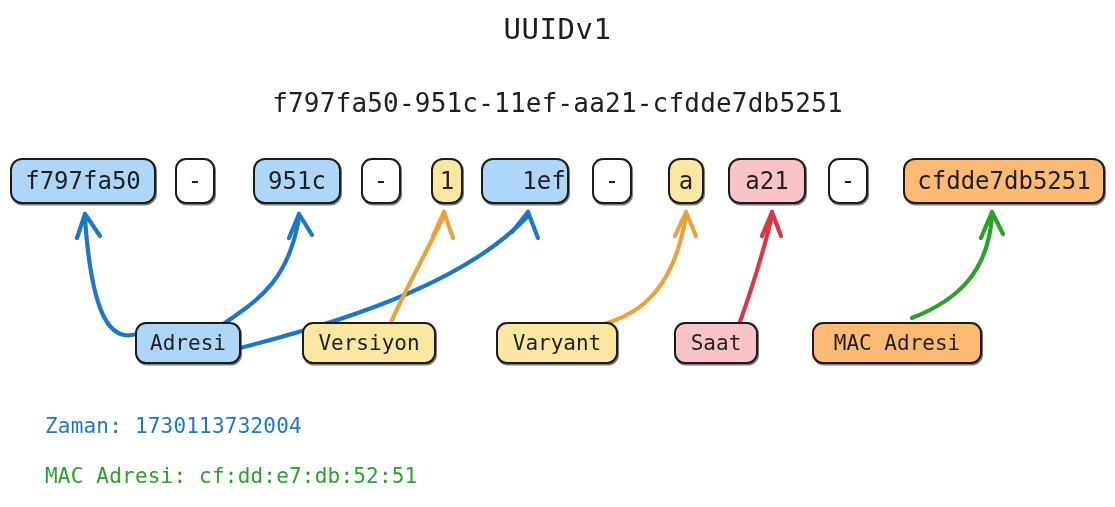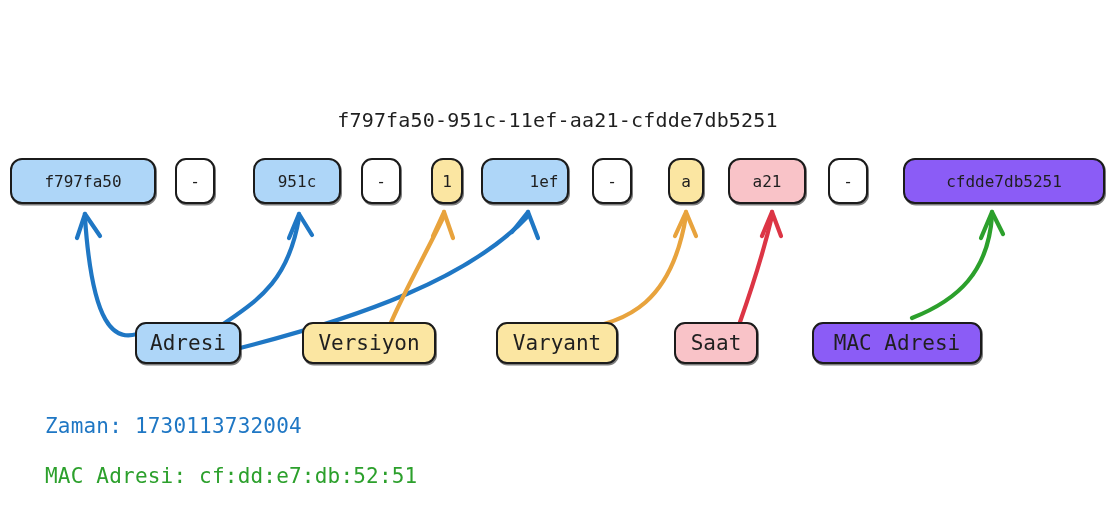--- a/index.html
+++ b/index.html
@@ -30,24 +30,23 @@
   }
 
   
   #uuid-string {
     position: absolute;
     left: 0;
     top: 88px;
     width: 1115px;
     text-align: center;
     font-family: "DejaVu Sans Mono", monospace;
-    font-size: 20px;
+    font-size: 26px;
     color: #1f1f1f;
     letter-spacing: 0.2px;
-    margin-top: 20px;
   }
 
   
   #arrows {
     position: absolute;
     left: 0;
     top: 0;
     width: 1115px;
     height: 507px;
     pointer-events: none;
@@ -63,30 +62,30 @@
     align-items: center;
     justify-content: center;
     font-family: "DejaVu Sans Mono", monospace;
     color: #1f1f1f;
     background: #ffffff;
     box-shadow: 1px 1.5px 0px rgba(20,20,20,0.55);
   }
   .seg {
     height: 46px;
     top: 158px;
-    font-size: 16px;
+    font-size: 24px;
   }
   .sep {
     width: 40px;
     border-radius: 11px;
   }
   .c-blue   { background: #aed6f8; }
   .c-yellow { background: #fbe6a2; }
   .c-pink   { background: #f9c3c8; }
-  .c-green  { background: #8b5cf6; }
+  .c-green  { background: #fdba74; }
   .c-white  { background: #ffffff; }
 
   .label-box {
     height: 42px;
     top: 322px;
     font-size: 21px;
     border-radius: 11px;
   }
 
   
@@ -101,20 +100,21 @@
     padding-left: 45px;
   }
   #legend-zaman { top: 414px; color: #1f77c4; }
   #legend-mac   { top: 464px; color: #2ca02c; }
 </style>
 </head>
 <body>
 
 <div id="stage">
 
+  <div id="title">UUIDv1</div>
 
   <div id="uuid-string">f797fa50-951c-11ef-aa21-cfdde7db5251</div>
 
   <svg id="arrows" viewBox="0 0 1115 507" xmlns="http://www.w3.org/2000/svg">
     <g fill="none" stroke-linecap="round" stroke-linejoin="round">
 
       <g stroke="#1f77c4" stroke-width="4.2">
         <path d="M146,330 C112,349 92,320 85,218"></path>
         <path d="M85,214 L77,238"></path>
         <path d="M85,214 L100,236"></path>

